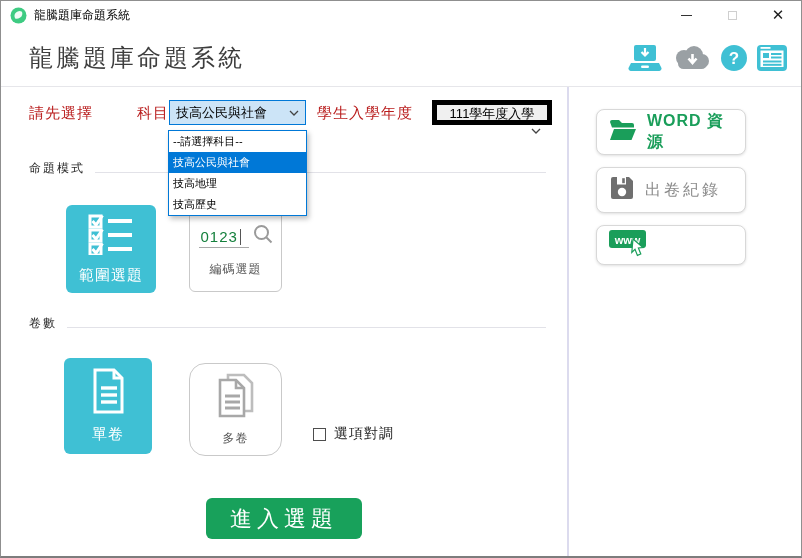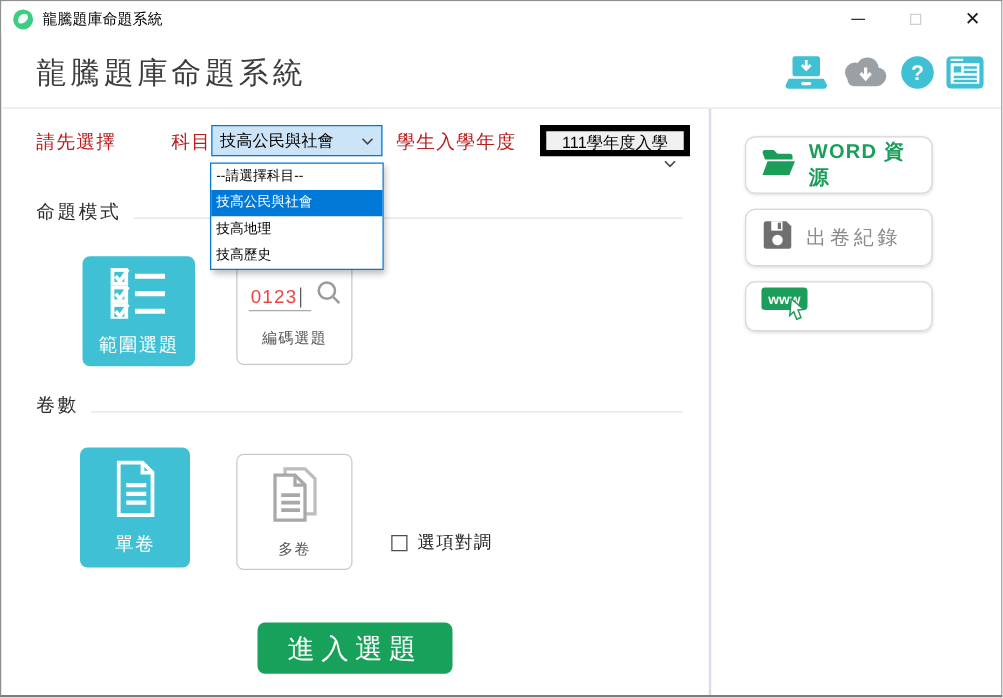--- a/index.html
+++ b/index.html
@@ -30,38 +30,38 @@
   .select { position:absolute; height:25px; display:flex; align-items:center; font-size:13px; padding:0 6px; cursor:default; }
   .select .chev { margin-left:auto; }
   .select1 { left:168px; top:13px; width:137px; background:#cce4f7; border:1px solid #0078d7; color:#000; }
   .select2 { left:431px; top:13px; width:120px; background:#f0f0f0; border:5px solid #000000; color:#000;flex-direction:column; }
   
   .dropdown { position:absolute; left:167px; top:43px; width:139px; background:#fff; border:1px solid #0078d7; z-index:20; box-shadow:2px 3px 5px rgba(0,0,0,.25); }
   .dd-item { height:21px; line-height:21px; font-size:11px; padding-left:4px; color:#000; cursor:default; white-space:nowrap; }
   .dd-item.selected { background:#0078d7; color:#fff; }
   
   .section { position:absolute; left:28px; width:517px; display:flex; align-items:flex-end; }
-  .section .st { font-size:15px; color:#2b2b2b; letter-spacing:2px; }
+  .section .st { font-size:12px; color:#2b2b2b; letter-spacing:2px; }
   .section .rule { flex:1; height:1px; background:#e2e2e8; margin-left:10px; margin-bottom:4px; }
   .sec-mode { top:73px; }
   .sec-copies { top:228px; }
   
   .tealbtn { position:absolute; background:#3fc0d4; border-radius:6px; color:#fff;
     display:flex; flex-direction:column; align-items:center; justify-content:center; gap:7px; cursor:pointer; }
   .tealbtn .tlabel { font-size:15px; letter-spacing:1px; }
   .btn-range { left:65px; top:118px; width:90px; height:88px; }
   .btn-single { left:63px; top:271px; width:88px; height:96px; }
   .card { position:absolute; background:#fff; border:1px solid #c9c9c9; border-radius:6px;
     display:flex; flex-direction:column; align-items:center; cursor:pointer; }
   .card-code { left:188px; top:111px; width:93px; height:94px; padding-top:25px; }
-  .card-multi { left:188px; top:276px; width:93px; height:93px; justify-content:center; gap:6px; }
+  .card-multi { left:188px; top:276px; width:93px; height:93px; justify-content:center; gap:6px;border-radius:16px; }
   .card .clabel { font-size:12px; color:#555; letter-spacing:1px; }
   .code-row { display:flex; align-items:flex-end; gap:4px; }
   .code-field { display:flex; align-items:center; border-bottom:1px solid #a8a8a8; padding:0 2px 2px 2px; min-width:50px; }
-  .code-text { font-size:15px; color:#ef4444; letter-spacing:1px; }
+  .code-text { font-size:15px; color:#15803d; letter-spacing:1px; }
   .caret { display:inline-block; width:1px; height:16px; background:#555; margin-left:2px; }
   .card-code .clabel { margin-top:13px; }
   
   .swap { position:absolute; left:312px; top:338px; display:flex; align-items:center; gap:8px; cursor:pointer; }
   .swap .box { width:13px; height:13px; border:1px solid #4d4d4d; background:#fff; }
   .swap .sw-label { font-size:14px; color:#222; letter-spacing:1px; }
   
   .submit { position:absolute; left:205px; top:411px; width:156px; height:41px; background:#18a15b; border:none;
     border-radius:6px; color:#fff; font-size:22px; letter-spacing:5px; display:flex; align-items:center; justify-content:center;
     font-family:inherit; cursor:pointer; }

